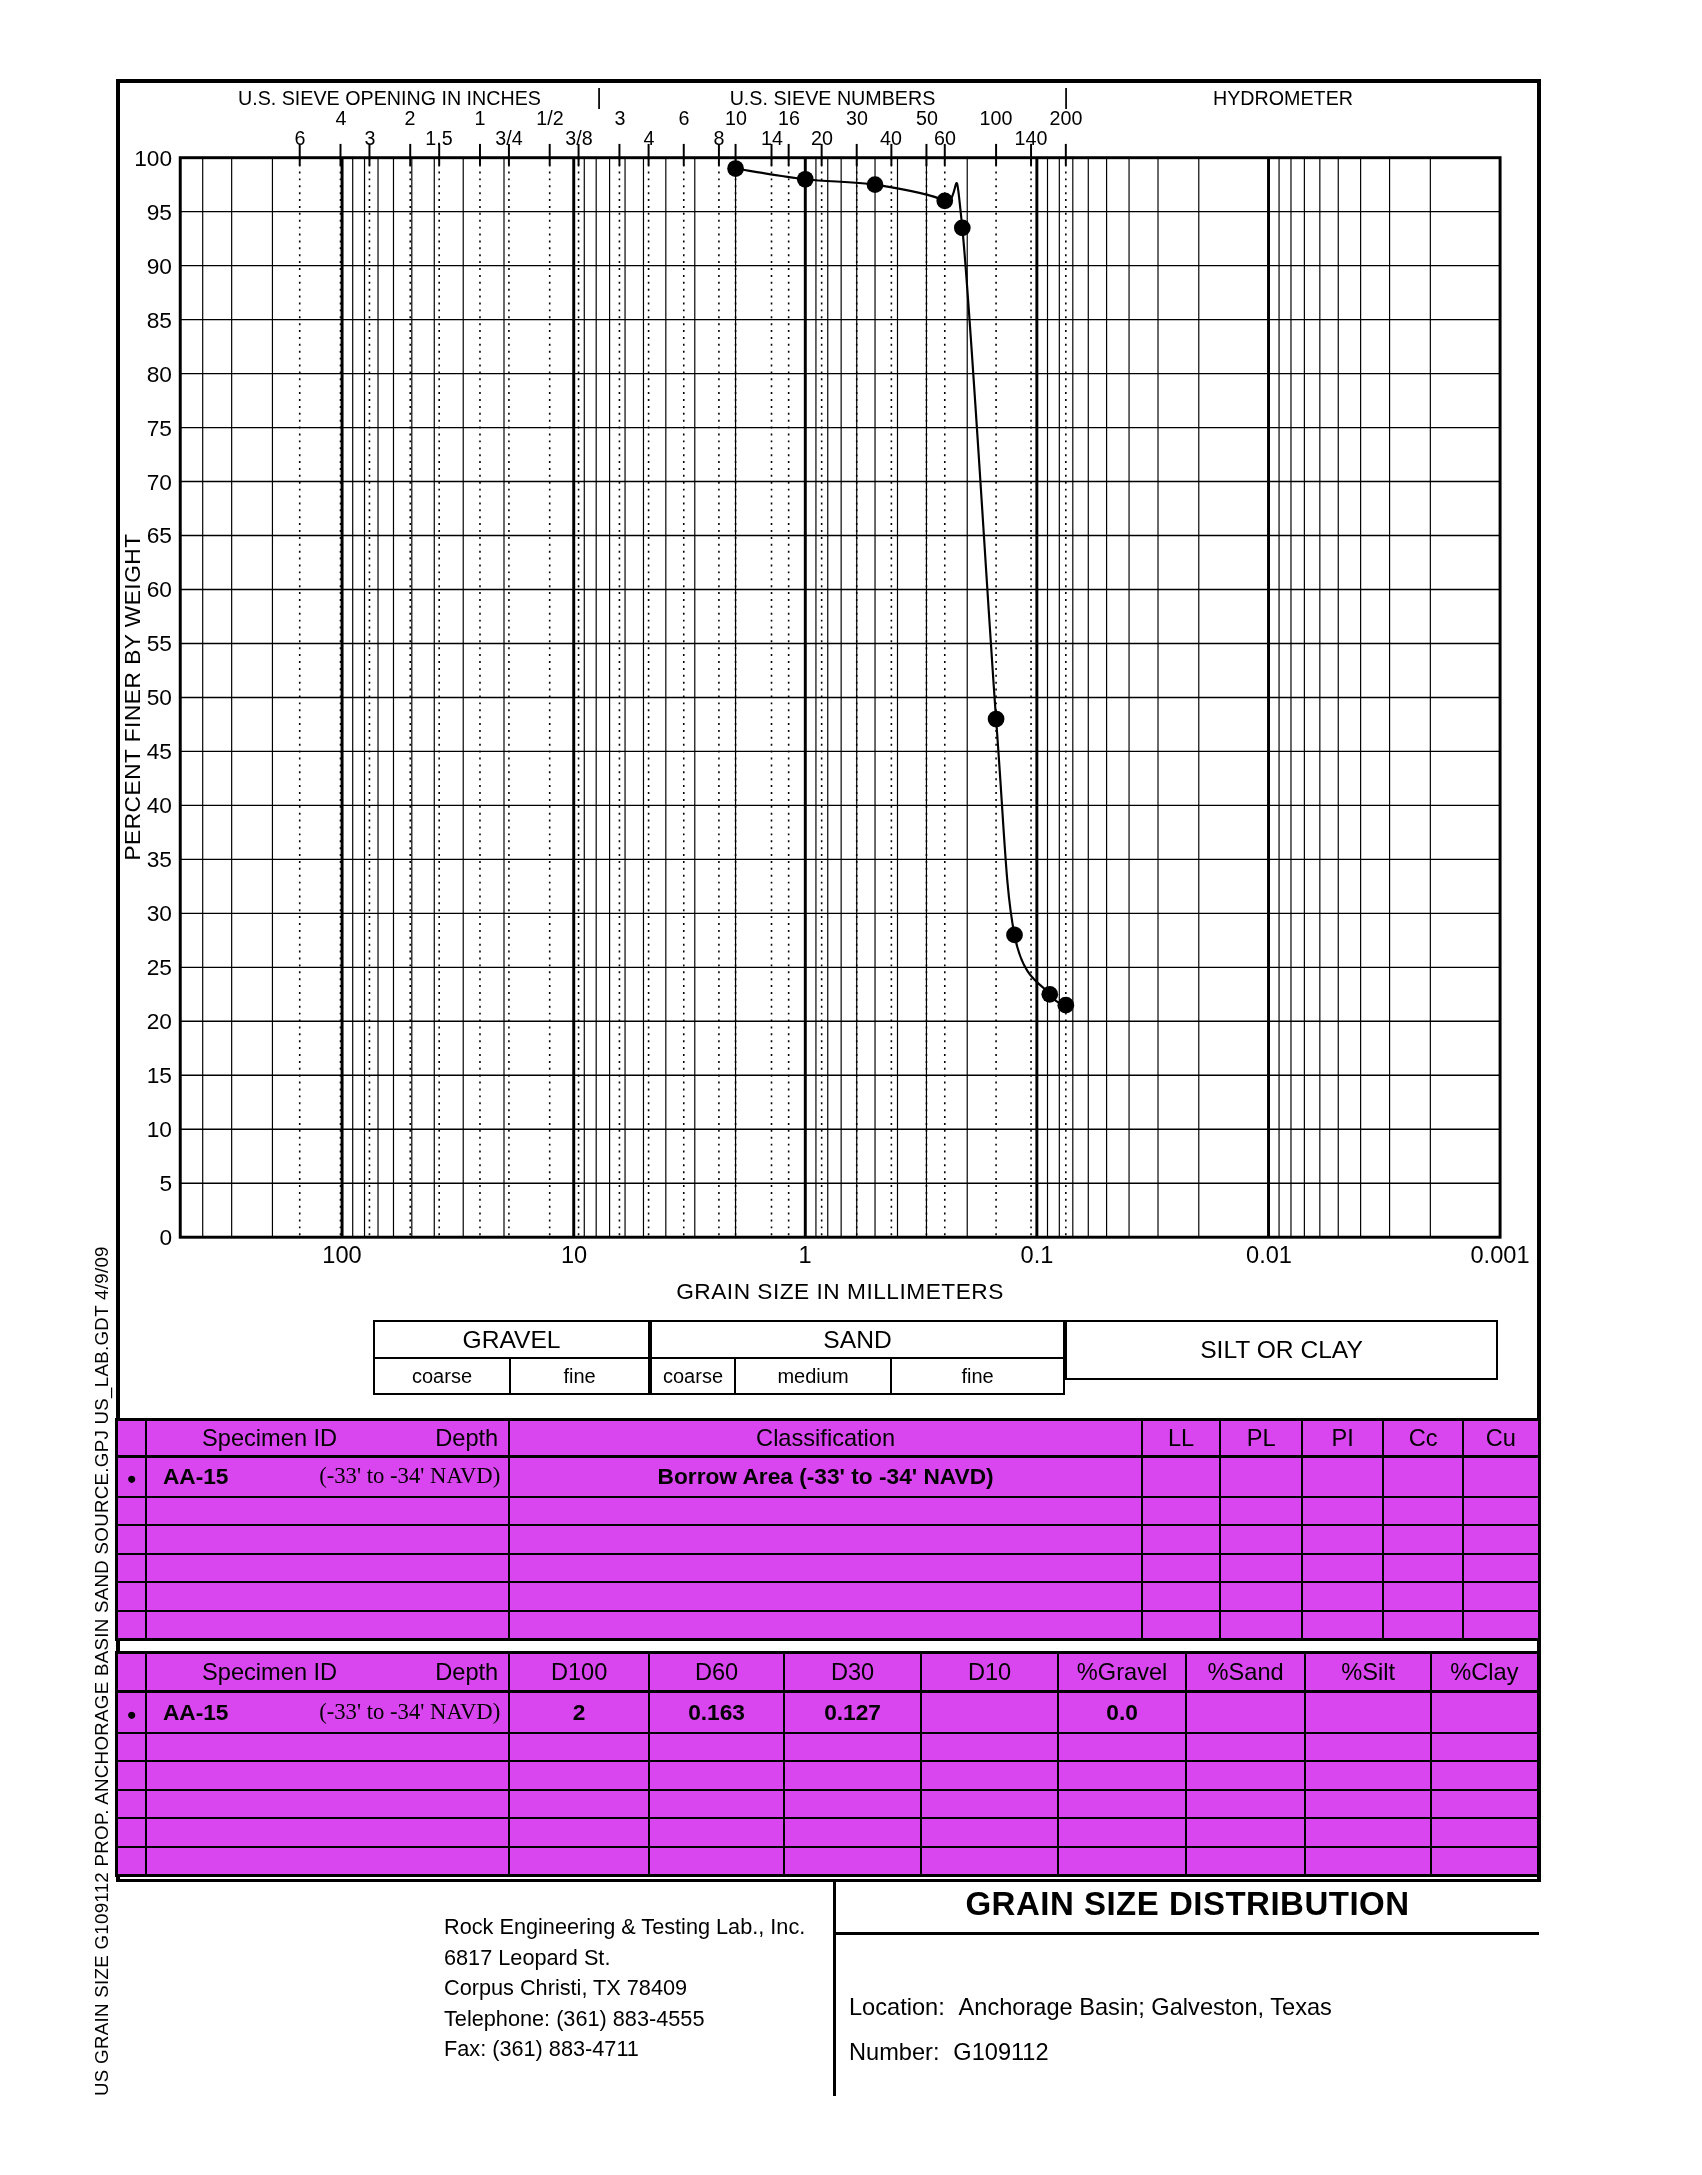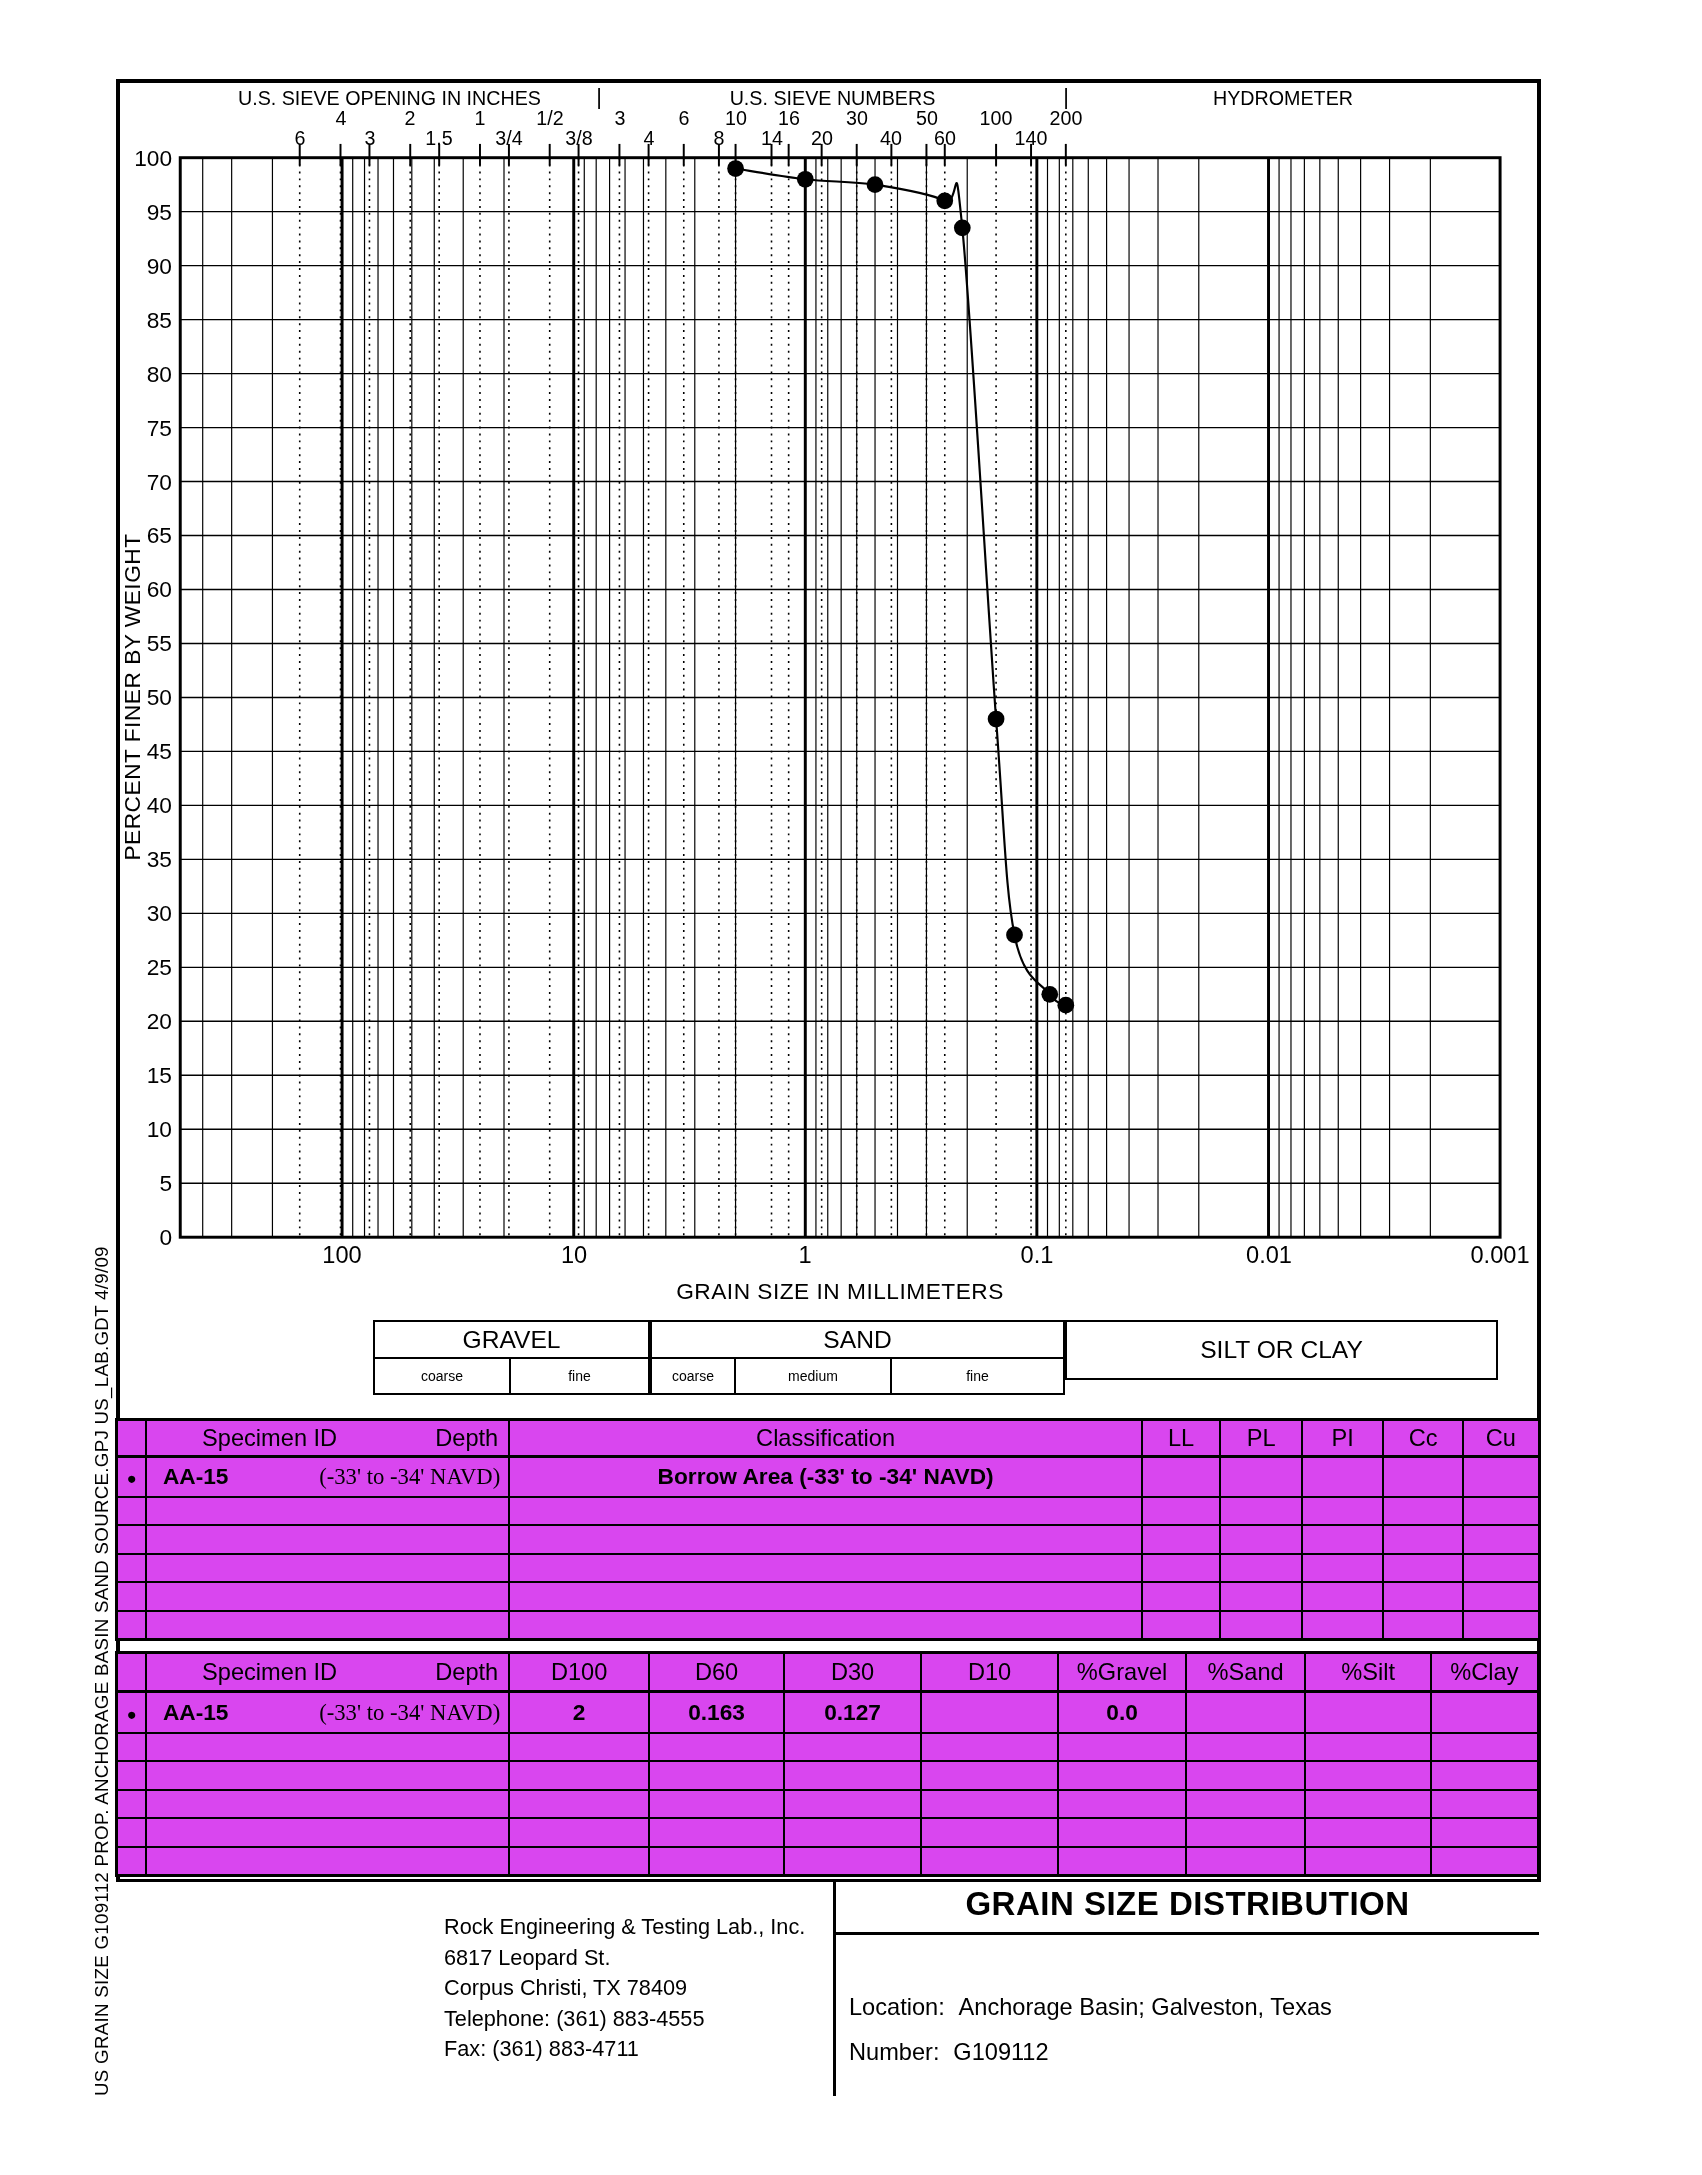--- a/index.html
+++ b/index.html
@@ -9,26 +9,26 @@
   .frame{position:absolute;left:116px;top:79px;width:1425px;height:2016px;border:4.9px solid #000}
   .hdr-sec{position:absolute;top:87px;height:23.6px;font-size:19.7px;line-height:23.6px;text-align:center;white-space:nowrap}
   .hdr-pipe{position:absolute;top:84px;font-size:21.7px;transform:translateX(-50%)}
   .sieve-lab{position:absolute;transform:translateX(-50%);font-size:19.7px;line-height:21.7px}
   .ytick{position:absolute;left:113px;width:59px;text-align:right;font-size:22.7px;transform:translateY(-50%)}
   .xtick{position:absolute;top:1242px;transform:translateX(-50%);font-size:23.6px}
   .y-title{position:absolute;left:132px;top:697px;transform:translate(-50%,-50%) rotate(-90deg);font-size:22.7px;white-space:nowrap;letter-spacing:0.5px}
   .x-title{position:absolute;left:840px;top:1278px;transform:translateX(-50%);font-size:22.7px;letter-spacing:0.5px}
   #svg-wrap svg{position:absolute;left:0;top:0;pointer-events:none}
   .fb{position:absolute;border:2px solid #000;display:flex;align-items:center;justify-content:center;font-size:24.6px;background:#fff}
-  .fb.sub{font-size:14px}
+  .fb.sub{font-size:20px}
   .rpt{position:absolute;left:115px;border-collapse:collapse;table-layout:fixed;width:1424px;background:#d946ef;border:3px solid #000}
   .rpt td{border:2px solid #000;font-size:23.6px;text-align:center;padding:0;vertical-align:middle;overflow:hidden}
   .rpt tr.hrow td{border-bottom:3px solid #000}
   .sdh{display:flex;justify-content:space-between;align-items:center;padding:0 9.9px 0 55px}
-  .sdr{display:flex;justify-content:space-between;align-items:flex-end;padding:0 7.9px 0 15.8px}
+  .sdr{display:flex;justify-content:space-between;align-items:flex-start;padding:0 7.9px 0 15.8px}
   .depthv{font-family:"Liberation Serif",serif;font-size:22.7px;white-space:nowrap}
   .bcell{font-weight:bold;font-size:22.7px;white-space:nowrap}
   .dot{font-size:16.7px;line-height:1}
   .footer-box{position:absolute;left:116px;top:1879px;width:1425px;height:217px;border-top:3.9px solid #000;background:#fff}
   .fdivider{position:absolute;left:833px;top:1879px;width:3px;height:217px;background:#000}
   .logo-box{position:absolute;left:138px;top:1897px;width:278px;height:182px;border:2px solid #000;background:#fff}
   .company{position:absolute;left:444px;top:1912px;font-size:21.7px;line-height:30.5px}
   .ftitle{position:absolute;left:836px;top:1885px;width:703px;text-align:center;font-size:33px;font-weight:bold;letter-spacing:0.5px}
   .frule{position:absolute;left:836px;top:1932px;width:703px;height:3px;background:#000}
   .fline{position:absolute;left:849px;font-size:23.6px;white-space:nowrap}

